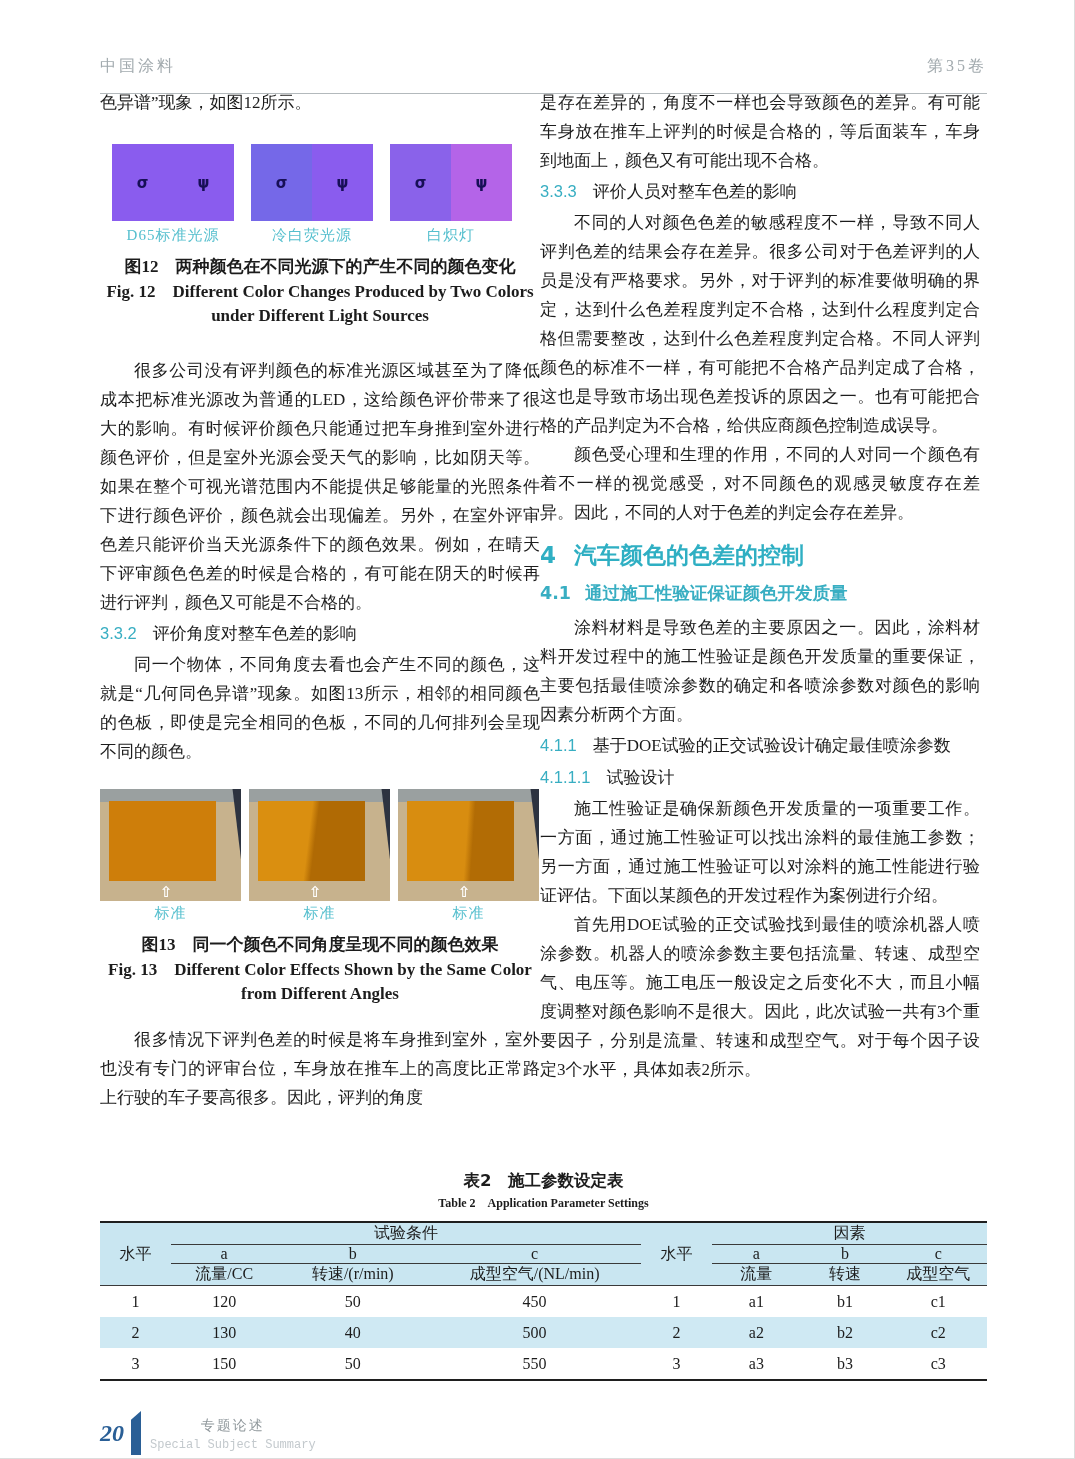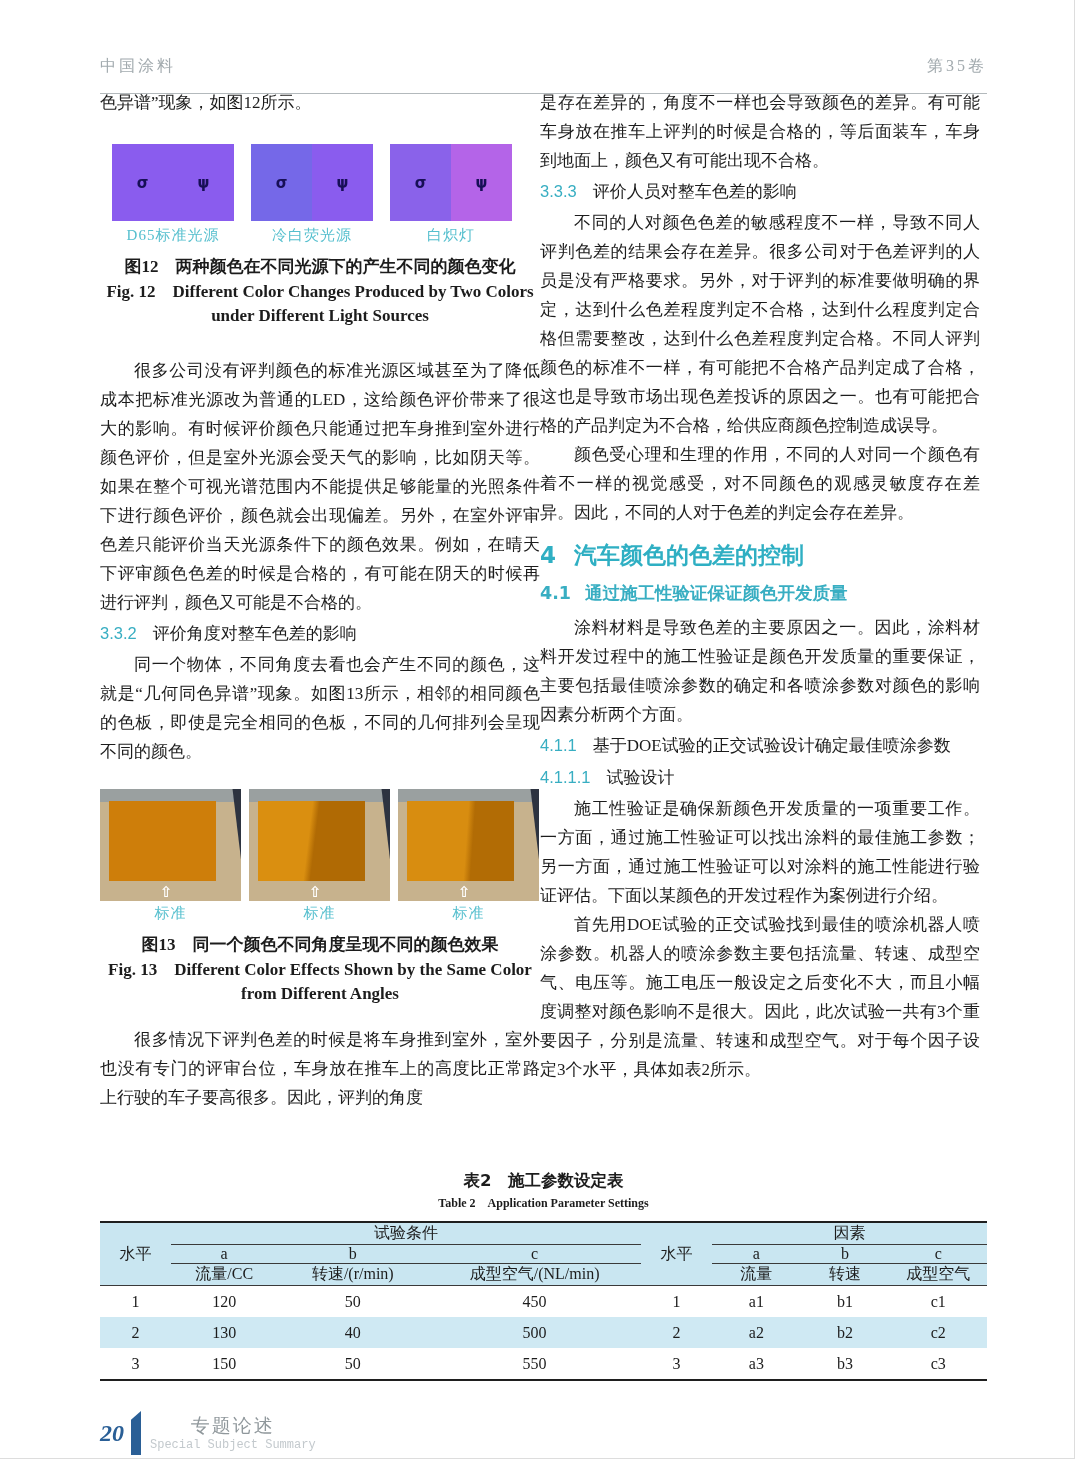--- a/index.html
+++ b/index.html
@@ -79,21 +79,21 @@
   table.params th.grp,table.params th.abc{border-bottom:1px solid #3a3a3a;}
   table.params tbody td{padding:6.5px 2px;}
   table.params tbody tr:first-child td{border-top:1px solid #3a3a3a;}
   table.params tbody tr.stripe td{background:#cfe9f3;}
   
   .footer{position:absolute;left:100px;bottom:4px;display:flex;align-items:flex-start;text-align:center;}
   .pageno{font-style:italic;font-weight:bold;font-size:24px;color:#2a5f96;
           font-family:"Liberation Serif",serif;margin-top:9px;margin-right:7px;}
   .footer-bar{width:10px;height:44px;background:#2a5f96;margin-right:9px;
               clip-path:polygon(0 20%,100% 0,100% 100%,0 100%);}
-  .footer-zh{font-size:19px;color:#90989c;letter-spacing:2px;line-height:22px;margin-top:3px;
+  .footer-zh{font-size:14px;color:#90989c;letter-spacing:2px;line-height:22px;margin-top:3px;
              font-family:"DejaVu Sans",sans-serif;}
   .footer-en{font-size:12px;color:#c3c9cd;margin-top:2px;
              font-family:Liberation Mono, monospace;}
 </style>
 </head>
 <body>
 
 <div class="page">
 
   <div class="page-header">

